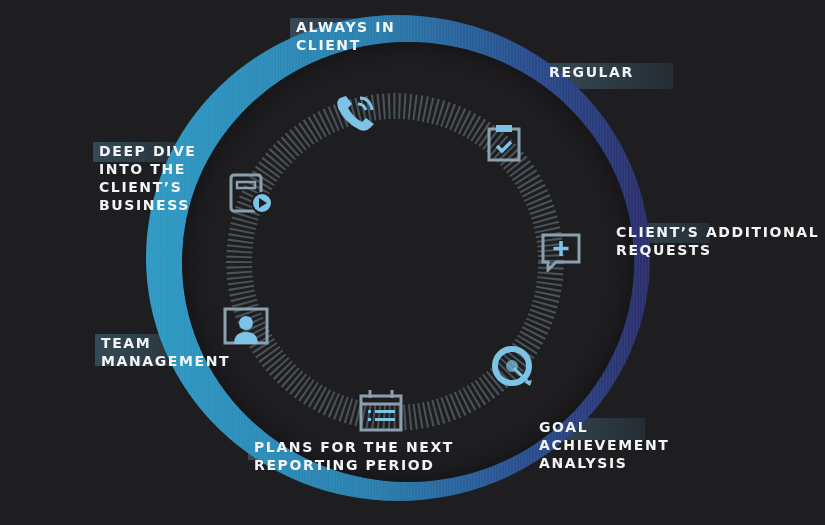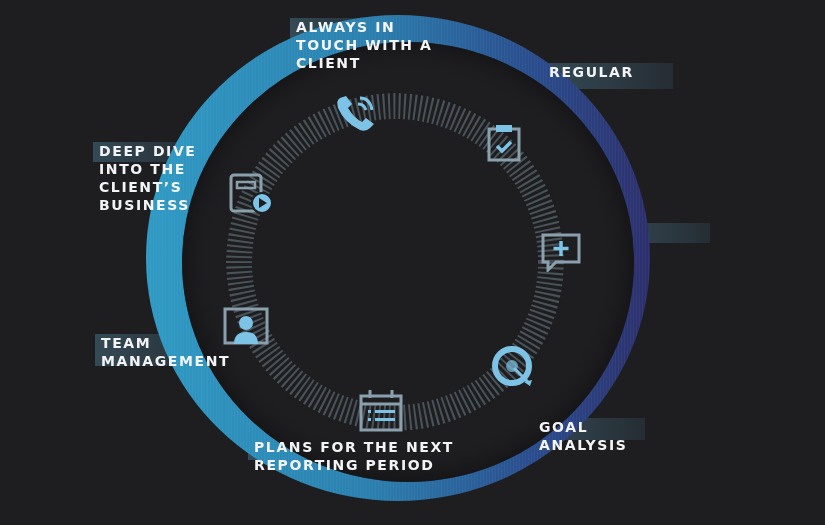--- a/index.html
+++ b/index.html
@@ -111,36 +111,38 @@
     <line x1="34" y1="2" x2="34" y2="10" stroke="#8ba0ad" stroke-width="3"></line>
     <rect x="10" y="22" width="3" height="3" fill="#7dc3e6"></rect>
     <rect x="10" y="30" width="3" height="3" fill="#7dc3e6"></rect>
     <rect x="17" y="22" width="20" height="3" fill="#7dc3e6"></rect>
     <rect x="17" y="30" width="20" height="3" fill="#7dc3e6"></rect>
   </svg>
 
   <div class="label" style="left:290px; top:18px;">
     <div class="bg" style="width:90px;"></div>
     <span class="line">ALWAYS IN</span>
-    <span class="line">TOUCH WITH A</span>
     <span class="line">CLIENT</span>
   </div>
 
   <div class="label" style="left:543px; top:63px;">
     <div class="bg" style="width:130px; height:26px;"></div>
     <span class="line">REGULAR</span>
   </div>
 
   <div class="label" style="left:610px; top:223px;">
     <div class="bg" style="width:100px;"></div>
+    <span class="line">CLIENT’S ADDITIONAL</span>
+    <span class="line">REQUESTS</span>
   </div>
 
   <div class="label" style="left:533px; top:418px;">
     <div class="bg" style="width:112px; height:22px;"></div>
     <span class="line">GOAL</span>
+    <span class="line">ACHIEVEMENT</span>
     <span class="line">ANALYSIS</span>
   </div>
 
   <div class="label" style="left:248px; top:438px;">
     <div class="bg" style="width:190px; height:22px;"></div>
     <span class="line">PLANS FOR THE NEXT</span>
     <span class="line">REPORTING PERIOD</span>
   </div>
 
   <div class="label" style="left:93px; top:142px;">

